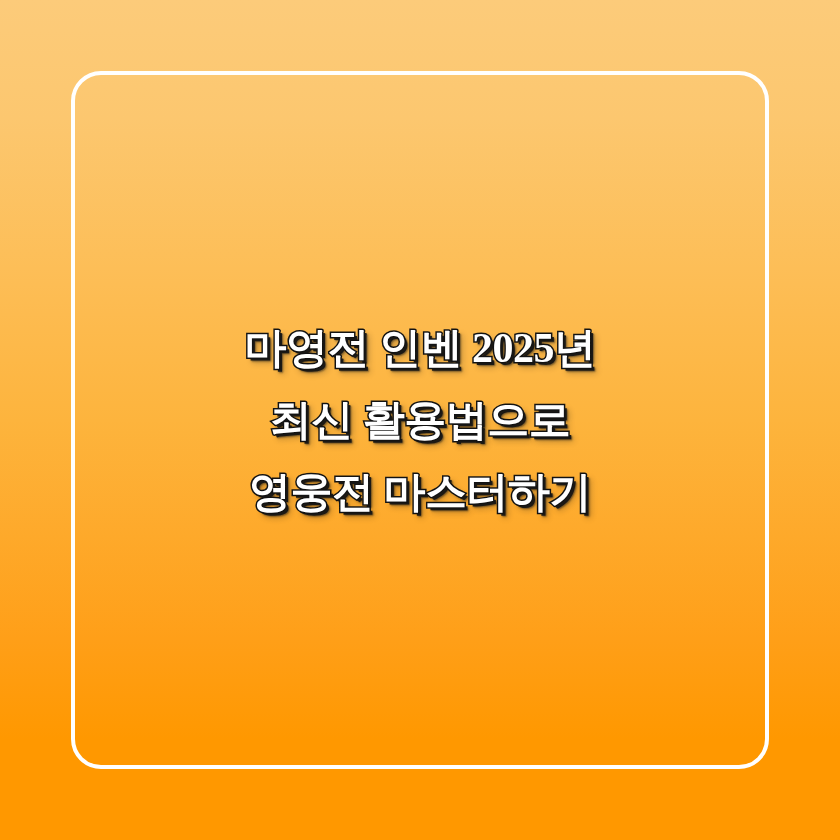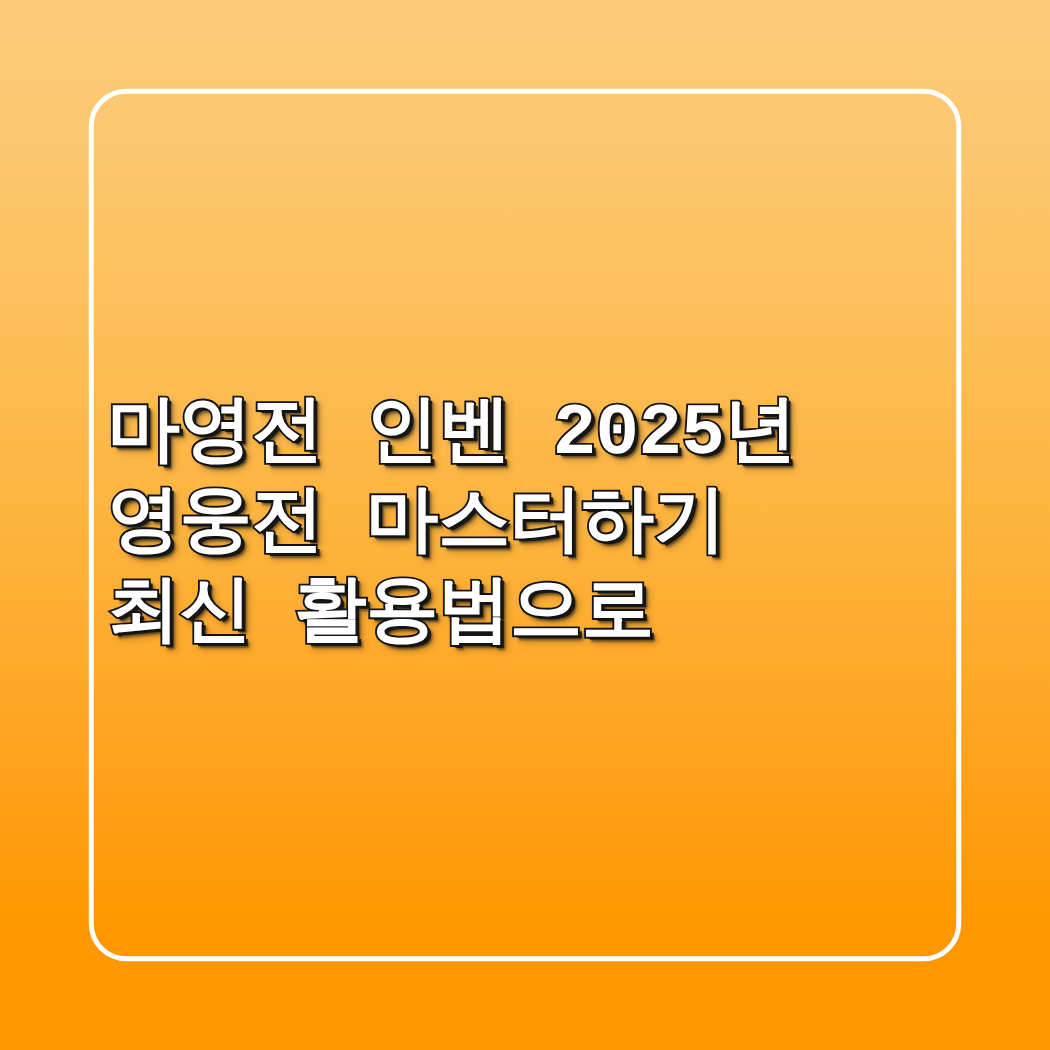--- a/index.html
+++ b/index.html
@@ -58,22 +58,23 @@
     flex-direction: column;
     align-items: center;
     justify-content: center;
     box-sizing: border-box;
     padding: 0 86px;
   }
 
   .title-line {
     display: block;
     width: 100%;
-    font-family: Liberation Mono, monospace;
-    font-size: 58px;
+    text-align: center;
+    font-family: Liberation Serif, serif;
+    font-size: 42px;
     font-weight: 700;
     line-height: 72px;
     letter-spacing: -0.5px;
     color: #ffffff;
     white-space: nowrap;
 
     
     -webkit-text-stroke: 3px #141414;
     paint-order: stroke fill;
     text-shadow:
@@ -84,17 +85,17 @@
 </style>
 </head>
 <body>
 
 <div class="poster">
 
   <div class="frame"></div>
 
   <div class="title-block">
     <span class="title-line">마영전 인벤 2025년</span>
+    <span class="title-line">최신 활용법으로</span>
     <span class="title-line">영웅전 마스터하기</span>
-    <span class="title-line">최신 활용법으로</span>
   </div>
 
 </div>
 
 </body></html>

